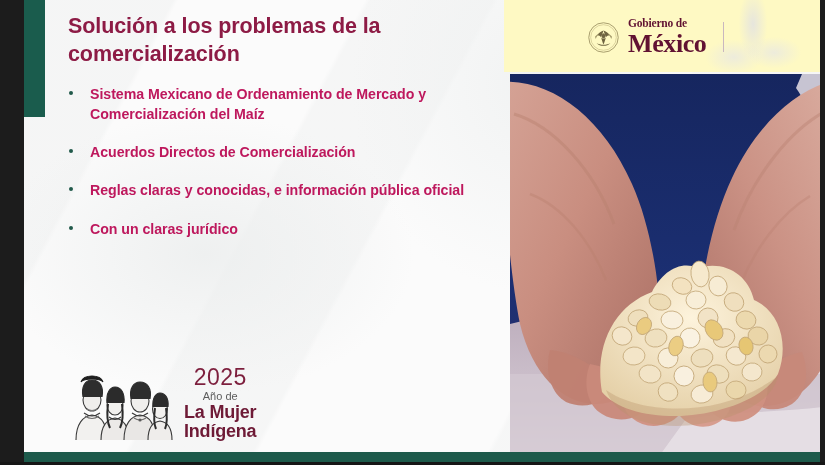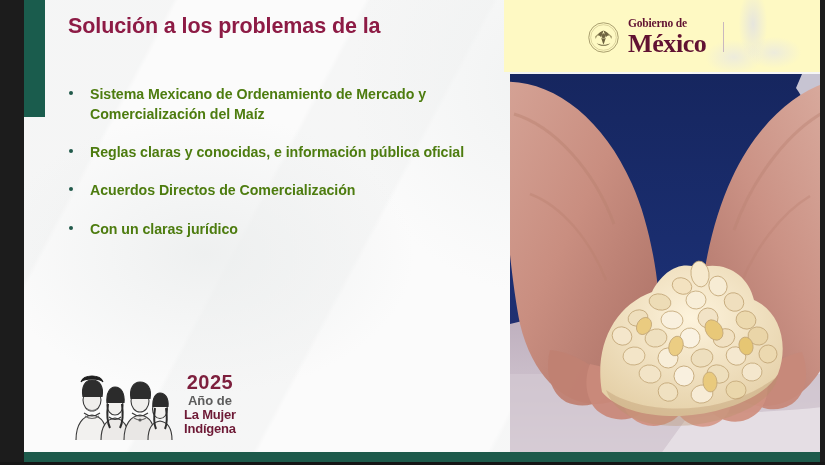--- a/index.html
+++ b/index.html
@@ -107,21 +107,21 @@
     width: 436px;
     z-index: 5;
     margin: 0;
     padding: 0;
     list-style: none;
   }
   .bullet {
     position: relative;
     padding-left: 28px;
     margin-bottom: 18px;
-    color: #4d7c0f;
+    color: #be185d;
     font-weight: bold;
     font-size: 14.2px;
     line-height: 1.42;
     letter-spacing: -0.05px;
   }
   .bullet:last-child { margin-bottom: 0; }
   .bullet .dot {
     position: absolute;
     left: 7px;
     top: 7px;
@@ -242,68 +242,69 @@
   }
   .women { width: 104px; height: 74px; flex: 0 0 auto; }
   .yeartext {
     font-family: "Liberation Sans", sans-serif;
     color: #7d1f3d;
     line-height: 1;
     text-align: center;
   }
   .yeartext .y {
     display: block;
-    font-size: 20px;
-    font-weight: bold;
+    font-size: 23px;
+    font-weight: normal;
     letter-spacing: .5px;
     color: #7d1f3d;
   }
   .yeartext .sub {
     display: block;
-    font-size: 13px;
+    font-size: 11px;
     margin-top: 2px;
     color: #5c5c5c;
-    font-weight: bold;
+    font-weight: normal;
   }
   .yeartext .n1,
   .yeartext .n2 {
     display: block;
-    font-size: 13px;
+    font-size: 18px;
     font-weight: bold;
     color: #6e1a36;
     margin-top: 1px;
     letter-spacing: -.2px;
   }
 </style>
 </head>
 <body>
 
 <div id="slide">
 
   <div class="canvas">
 
     <div class="left-bar"></div>
 
     <div class="title">
       <span>Solución a los problemas de la</span>
       <br>
+      <span>comercialización</span>
     </div>
 
     <ul class="bullets">
       <li class="bullet">
         <span class="dot"></span>
         <span>Sistema Mexicano de Ordenamiento de Mercado y Comercialización del Maíz</span>
       </li>
       <li class="bullet">
         <span class="dot"></span>
-        <span>Reglas claras y conocidas, e información pública oficial</span>
+        <span>Acuerdos Directos de Comercialización</span>
       </li>
       <li class="bullet">
         <span class="dot"></span>
-        <span>Acuerdos Directos de Comercialización</span>
+        <span>Reglas claras y conocidas, e información pública oficial</span>
       </li>
       <li class="bullet">
         <span class="dot"></span>
         <span>Con un claras jurídico</span>
       </li>
     </ul>
 
     <div class="logo2025">
       <svg class="women" viewBox="0 0 104 74">
         <g fill="none" stroke="#3a3a3a" stroke-width="1.1">

